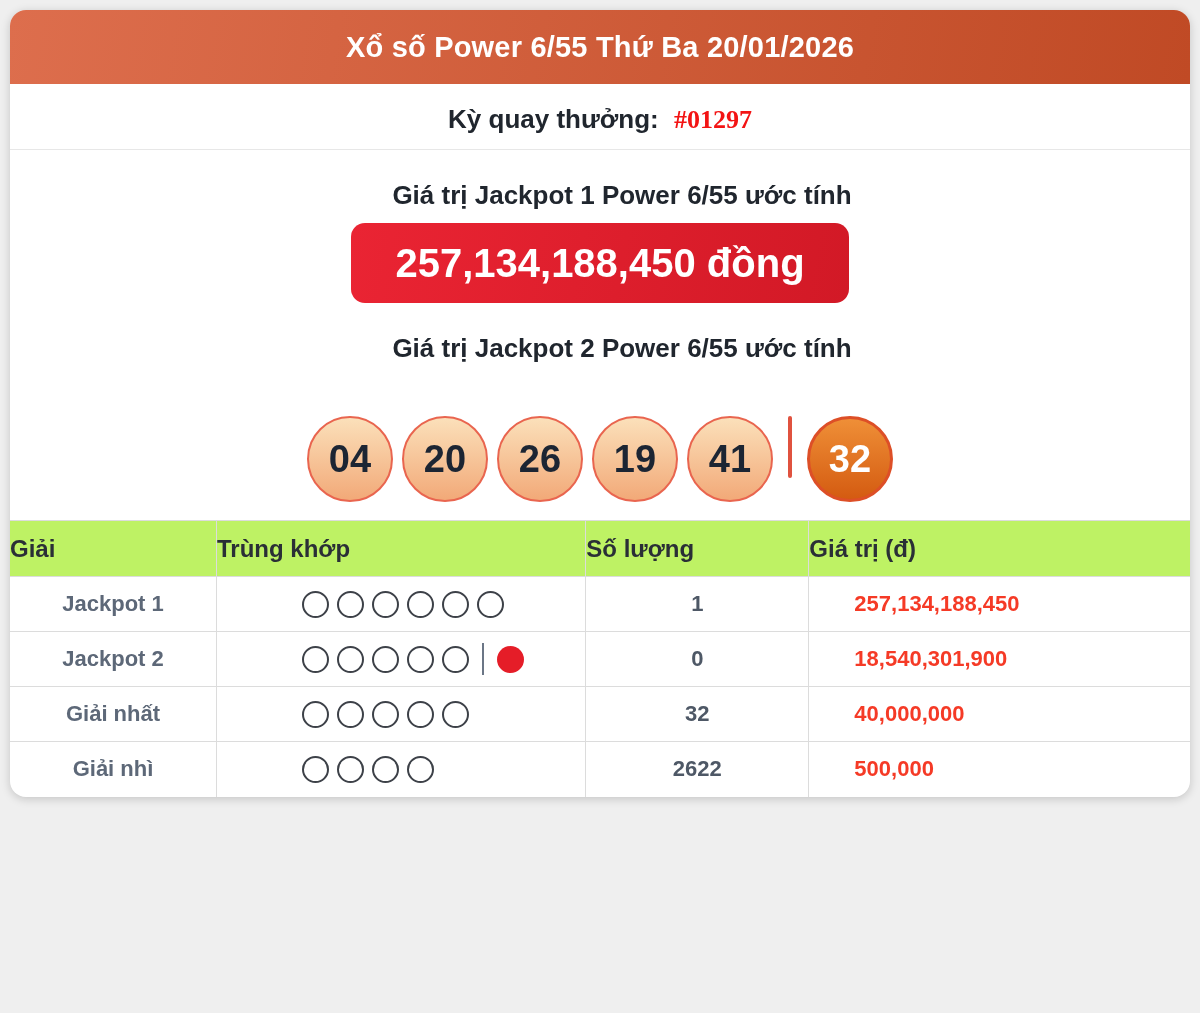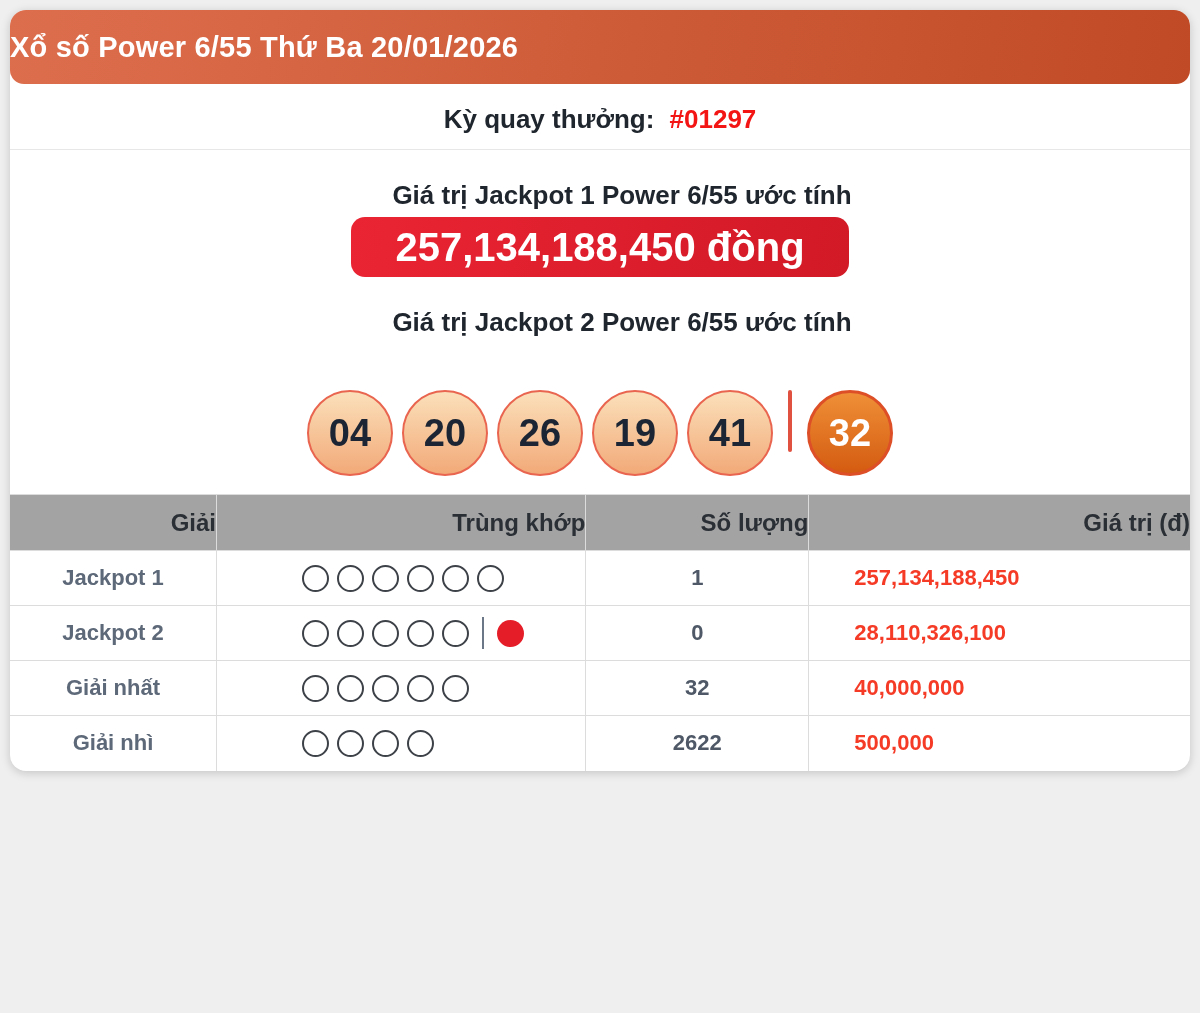--- a/index.html
+++ b/index.html
@@ -30,46 +30,46 @@
     width:1180px;
     margin:10px auto 0 auto;
     background:#ffffff;
     border-radius:16px;
     box-shadow:0 2px 10px rgba(0,0,0,0.18);
     overflow:hidden;
   }
   .card-header{
     height:74px;
     background:linear-gradient(100deg,var(--header-gradient-start) 0%,var(--header-gradient-end) 100%);
-    display:flex;align-items:center;justify-content:flex-start;border-radius:14px;
+    display:flex;align-items:center;justify-content:center;
   }
   .card-header .title{
     color:#ffffff;font-size:29px;font-weight:700;letter-spacing:0.2px;
   }
   .draw-row{
     text-align:center;
     padding:20px 0 14px 0;
     border-bottom:1px solid #e7e7e7;
     font-size:26px;font-weight:700;color:#20262e;
   }
-  .draw-row .draw-id{color:var(--draw-id-red);margin-left:8px;}
+  .draw-row .draw-id{color:var(--draw-id-red);margin-left:8px;font-family:Liberation Serif, serif;}
   .jp-heading{
     margin-top:30px;
     text-align:center;
     font-size:26px;font-weight:700;color:#20262e;padding-left:44px;
   }
   .jp-amount-wrap{text-align:center;}
   .jp-amount{
     display:inline-block;
-    margin-top:6px;
+    margin-top:12px;
     background:linear-gradient(100deg,var(--jackpot-red-light) 0%,var(--jackpot-red-dark) 100%);
     color:#ffffff;
     font-size:40px;font-weight:700;
     line-height:48px;
-    padding:6px 44px;
+    padding:16px 44px;
     border-radius:14px;
   }
   .balls{
     margin-top:52px;
     display:flex;align-items:flex-start;justify-content:center;
     gap:9px;
   }
   .ball{
     width:86px;height:86px;
     border-radius:50%;
@@ -95,23 +95,23 @@
     border-collapse:collapse;
     table-layout:fixed;
     border-top:1px solid var(--table-border);
   }
   table.results col.c1{width:17.5%;}
   table.results col.c2{width:31.3%;}
   table.results col.c3{width:18.9%;}
   table.results col.c4{width:32.3%;}
   table.results th{
     height:56px;
-    background:#a3a3a3;
+    background:#bef264;
     font-size:24px;font-weight:700;color:#2a2f36;
-    text-align:right;
+    text-align:left;
     border-bottom:1px solid var(--table-border);
   }
   table.results th:not(:last-child),
   table.results td:not(:last-child){
     border-right:1px solid var(--table-border);
   }
   table.results td{
     height:55px;
     border-bottom:1px solid var(--table-border);
     font-size:22px;font-weight:600;
@@ -211,21 +211,21 @@
               <div class="circle"></div>
               <div class="circle"></div>
               <div class="circle"></div>
               <div class="circle"></div>
               <div class="circle"></div>
               <div class="match-sep"></div>
               <div class="red-circle"></div>
             </div>
           </td>
           <td class="count">0</td>
-          <td class="value">28,110,326,100</td>
+          <td class="value">18,540,301,900</td>
         </tr>
         <tr>
           <td class="prize">Giải nhất</td>
           <td class="match">
             <div class="match-wrap">
               <div class="circle"></div>
               <div class="circle"></div>
               <div class="circle"></div>
               <div class="circle"></div>
               <div class="circle"></div>

